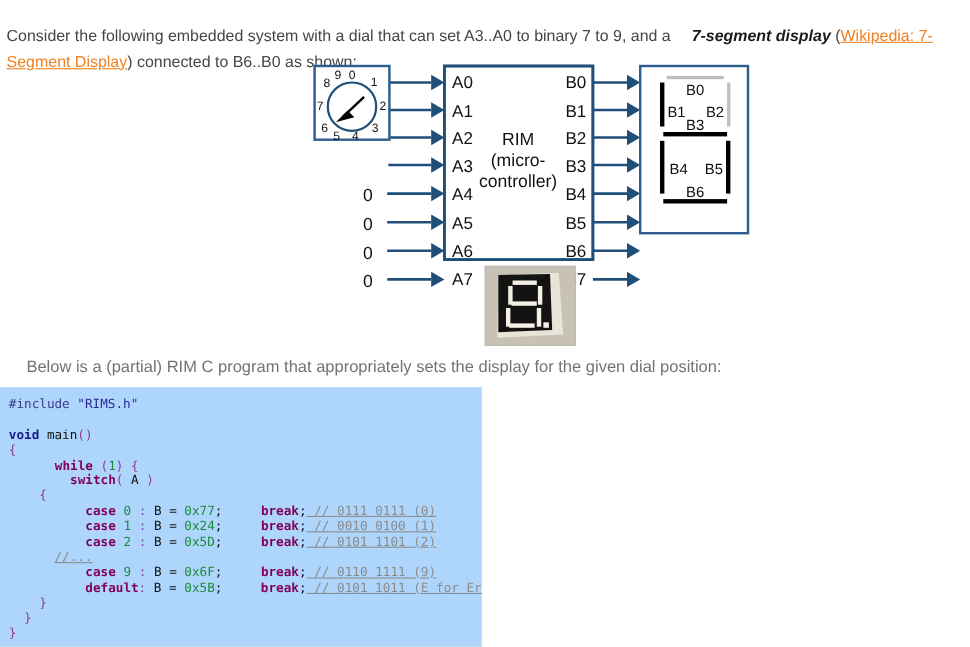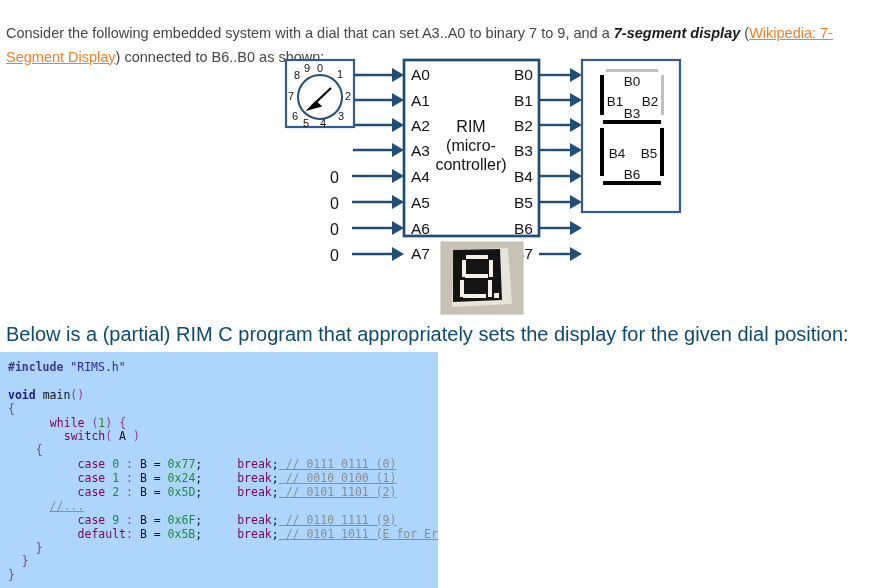--- a/index.html
+++ b/index.html
@@ -23,67 +23,68 @@
     top: 6px;
     width: 876px;
     font-size: 14.5px;
     line-height: 24px;
     color: #454545;
   }
   .intro .bolditalic {
     font-weight: bold;
     font-style: italic;
     color: #1a1a1a;
+    margin-left: 15px;
   }
   .intro a {
     color: #f28020;
     text-decoration: underline;
   }
 
   
   .diagram {
     position: absolute;
     left: 0;
     top: 52px;
     width: 882px;
     height: 268px;
   }
   .diag-svg { display:block; }
 
   
   .below-text {
     position: absolute;
-    left: 6px;
+    left: 24px;
     top: 324px;
-    font-size: 20px;
+    font-size: 15px;
     line-height: 20px;
-    color: #0c4a6e;
+    color: #737373;
   }
 
   
   .code-block {
     position: absolute;
     left: 0;
     top: 352px;
     width: 438px;
     height: 236px;
     background: #aed6fd;
     box-sizing: border-box;
     padding: 9px 0 0 8px;
     font-family: "DejaVu Sans Mono", "Liberation Mono", monospace;
     font-size: 11.5px;
     line-height: 13.9px;
     white-space: pre;
     color: #101010;
     overflow: hidden;
   }
   .code-block .ln { display: block; height: 13.9px; }
-  .kw      { color: #7f0055; font-weight: normal; padding-left: 28px; }      
+  .kw      { color: #7f0055; font-weight: bold; padding-left: 28px; }      
   .kwn     { color: #1a1a8c; font-weight: bold; }      
-  .pre     { color: #3a3a8c; font-weight: bold; }      
+  .pre     { color: #3a3a8c; font-weight: normal; }      
   .str     { color: #2a2a90; }                         
   .num     { color: #1f8a3c; }                         
   .pun     { color: #8d3a9b; }                         
   .cmt     { color: #8c8c8c; text-decoration: underline; }                         
   .plain   { color: #111111; text-align: right; }
 </style>
 </head>
 <body>
 
 <p class="intro"><span>Consider the following embedded system with a dial that can set A3..A0 to binary 7 to 9, and a </span><span class="bolditalic">7-segment display</span><span> (</span><a href="#">Wikipedia: 7-Segment Display</a><span>)</span><span> connected to B6..B0 as shown:</span></p>

